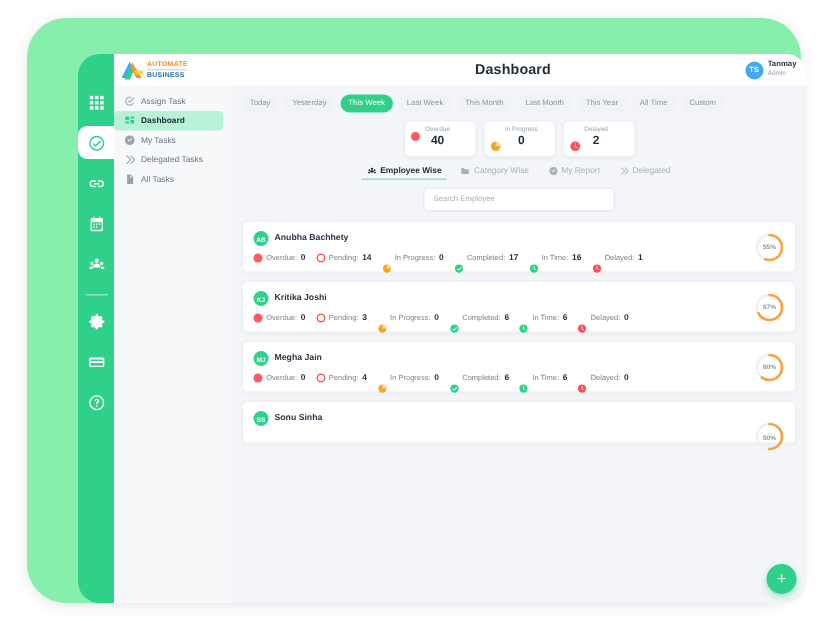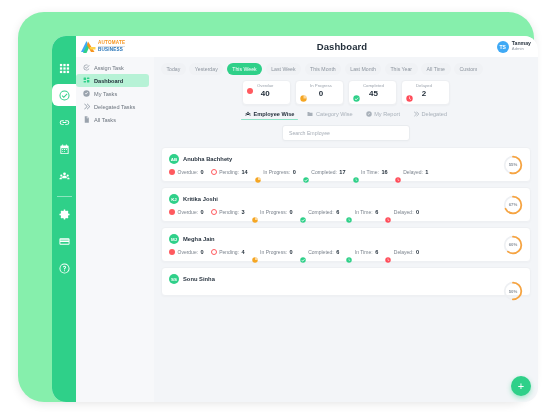--- a/index.html
+++ b/index.html
@@ -436,32 +436,20 @@
                 </svg>
             </span>
             <span class="stat-text">
               <span class="stat-label">In Progress</span>
               <span class="stat-value">0</span>
             </span>
           </div>
           <div class="stat-card">
             <span class="stat-icon">
               <svg viewBox="0 0 24 24" style="width:7px;height:7px">
-                  <circle cx="12" cy="12" r="11" fill="#2fd089"></circle>
-                  <path d="M17.5 8.2 10.6 15l-3.1-3.1-1.6 1.6 4.7 4.7 8.5-8.4z" fill="#fff"></path>
-                </svg>
-            </span>
-            <span class="stat-text">
-              <span class="stat-label">Completed</span>
-              <span class="stat-value">45</span>
-            </span>
-          </div>
-          <div class="stat-card">
-            <span class="stat-icon">
-              <svg viewBox="0 0 24 24" style="width:7px;height:7px">
                   <circle cx="12" cy="12" r="11" fill="#ff4d5a"></circle>
                   <path d="M11 5.5h2V12l4.4 2.6-1 1.7L11 13.2z" fill="#fff"></path>
                 </svg>
             </span>
             <span class="stat-text">
               <span class="stat-label">Delayed</span>
               <span class="stat-value">2</span>
             </span>
           </div>
         </div>

